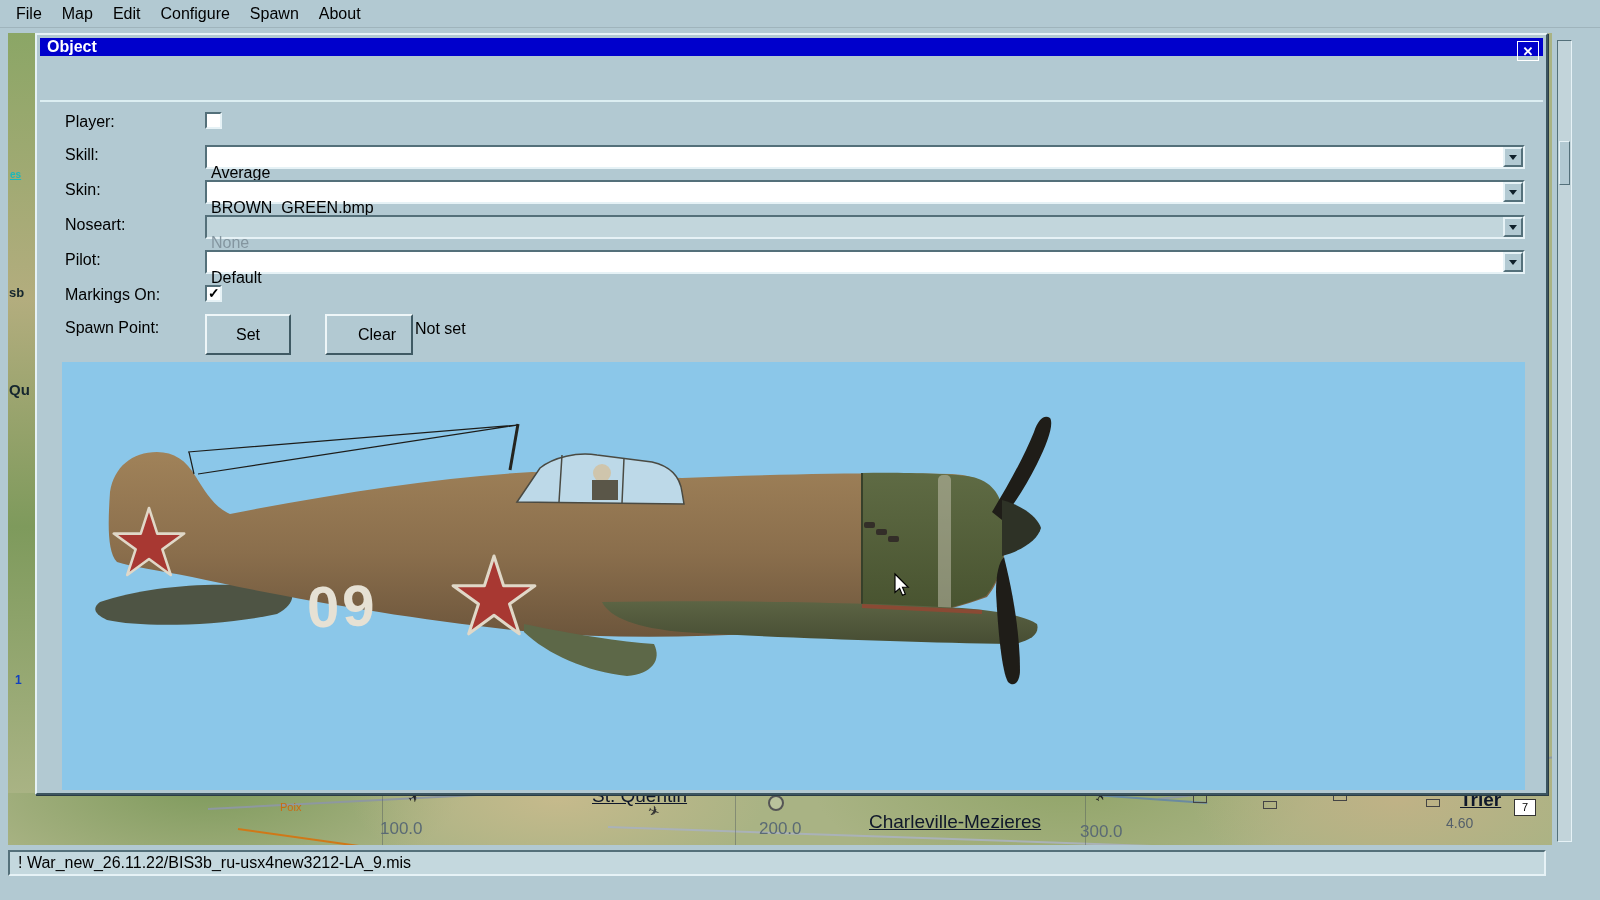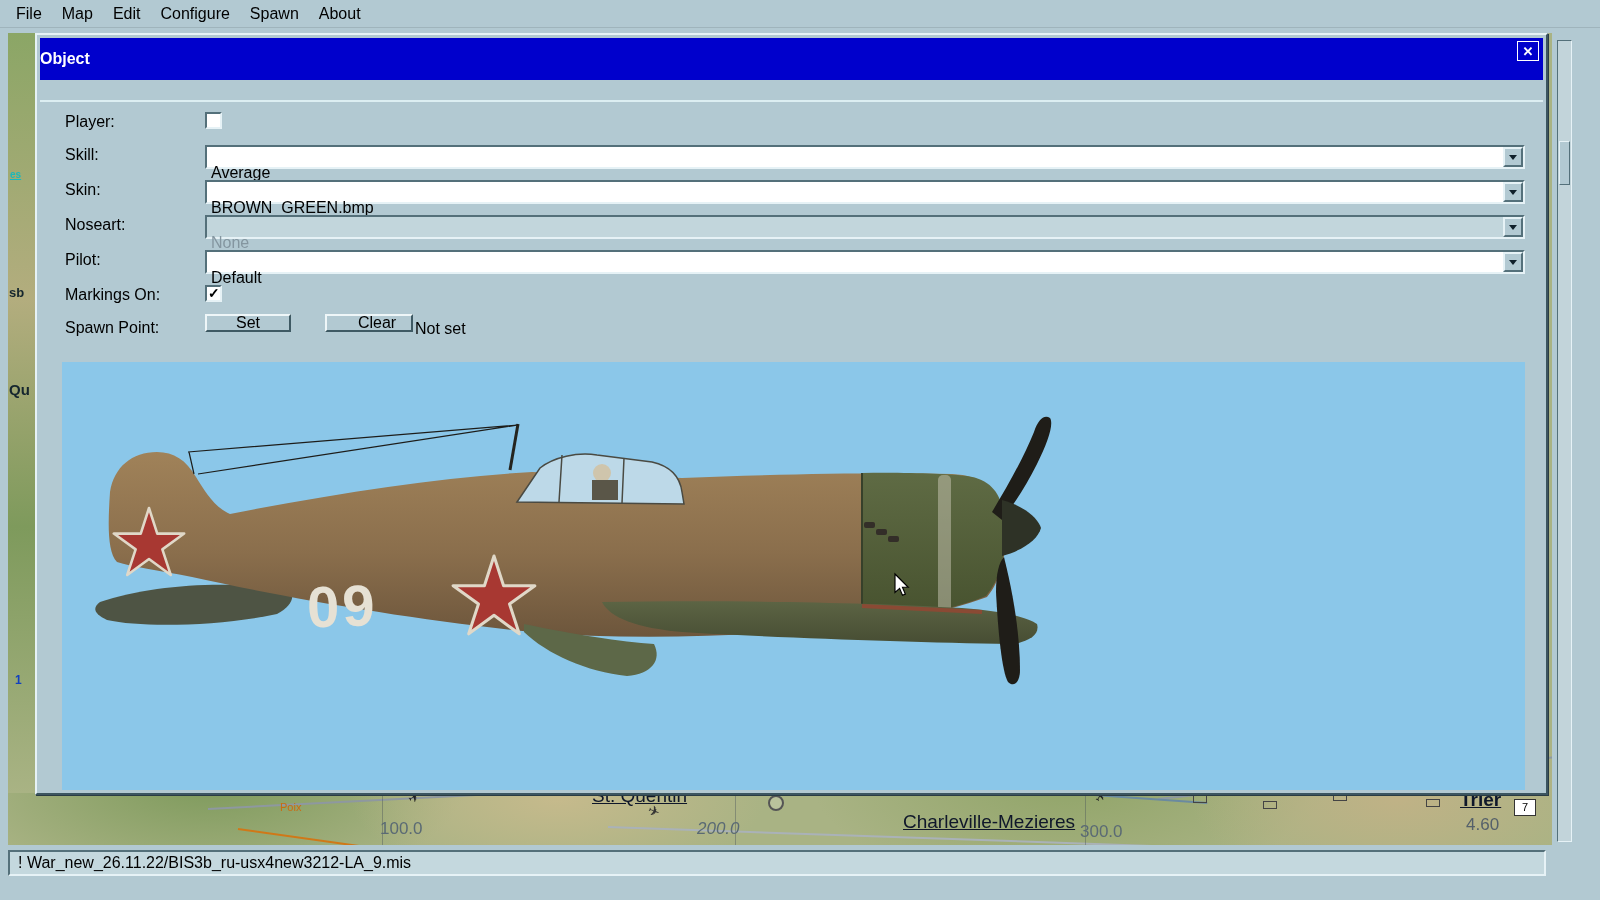--- a/index.html
+++ b/index.html
@@ -34,21 +34,21 @@
   .r1 { left:200px; top:775px; width:500px; transform:rotate(-3deg); }
   .r2 { left:600px; top:793px; width:700px; background:#aab2b8; transform:rotate(2deg); }
   .r3 { left:1150px; top:765px; width:400px; transform:rotate(-6deg); }
   .r4 { left:230px; top:795px; width:130px; background:#d07818; transform:rotate(8deg); }
   .r5 { left:900px; top:748px; width:300px; background:#6a8aa0; transform:rotate(4deg); }
   .grid-v { position:absolute; top:730px; height:82px; width:1px; background:rgba(70,80,90,.4); }
   .map-label { position:absolute; white-space:nowrap; }
   .city { font-size:19px; color:#0f172a;text-decoration:underline; }
   .scale { font-size:17px; color:#5a6a74;margin-top:10px; }
   .tiny-orange { font-size:11px; color:#cc6a10; }
-  .tiny-gray { font-size:17px; color:#55606a;margin-left:20px; }
+  .tiny-gray { font-size:14px; color:#55606a; }
   .frag { font-size:13px; font-weight:bold; color:#15262e; }
   .frag-cyan { color:#18b8bc; font-size:10px; }
   .frag-blue { color:#1040c0; font-size:12px; }
   .page-box { position:absolute; left:1506px; top:766px; width:22px; height:17px;
     background:#fff; border:1px solid #333; font-size:11px; text-align:center; line-height:15px; }
   .marker-circle { position:absolute; left:760px; top:762px; width:16px; height:16px;
     border:2px solid #555; border-radius:50%; background:rgba(255,255,255,.2); }
   .plane-glyph { position:absolute; font-size:14px; color:#222; }
   .chip { position:absolute; width:14px; height:8px; border:1px solid #444; }
 
@@ -60,23 +60,23 @@
 
   
   .statusbar { position:absolute; left:8px; top:822px; width:1538px; height:26px;
     background:#c4d8de; border:2px solid; border-color:#54707a #e6f2f6 #e6f2f6 #54707a;
     display:flex; align-items:center; padding-left:8px; font-size:16px; }
 
   
   .dialog { position:absolute; left:35px; top:5px; width:1513px; height:762px;
     background:#b2c9d2; border:2px solid;
     border-color:#e6f2f6 #3c5560 #3c5560 #e6f2f6; box-shadow:1px 1px 0 #2a3c44; }
-  .titlebar { position:absolute; left:3px; top:3px; right:3px; height:42px;
+  .titlebar { position:absolute; left:3px; top:3px; right:3px; height:18px;
     background:#0000cc; color:#fff; display:flex; align-items:center;
-    font-weight:bold; font-size:16px; }
+    padding-left:7px; font-weight:bold; font-size:16px; }
   .closebtn { position:absolute; right:4px; top:3px; width:22px; height:20px;
     border:1px solid #fff; color:#fff; display:flex; align-items:center;
     justify-content:center; font-size:13px; font-weight:bold; cursor:pointer; }
 
   .tabbar { position:absolute; left:6px; top:35px; height:30px;
     display:flex; align-items:flex-end; }
   .tab { border:2px solid; border-color:#e6f2f6 #54707a #b2c9d2 #e6f2f6;
     border-bottom:none; background:#b2c9d2; padding:4px 11px 5px;
     font-size:16px; margin-right:1px; cursor:pointer;
     border-top-left-radius:3px; border-top-right-radius:3px; }
@@ -94,21 +94,21 @@
   .combo-text { position:absolute; left:4px; top:16px; right:22px; height:20px;
     line-height:20px; overflow:hidden; white-space:nowrap; }
   .combo-btn { position:absolute; right:0; top:0; width:20px; height:20px;
     background:#b2c9d2; border:2px solid; border-color:#e6f2f6 #54707a #54707a #e6f2f6;
     display:flex; align-items:center; justify-content:center; cursor:pointer; }
   .arrow-down { width:0; height:0; border-left:4px solid transparent;
     border-right:4px solid transparent; border-top:5px solid #10202a; }
   .combo.disabled { background:#c2d6dc; }
   .combo.disabled .combo-text { color:#8496a0; }
 
-  .pushbtn { position:absolute; height:18px; background:#b2c9d2; border:2px solid;
+  .pushbtn { position:absolute; height:41px; background:#b2c9d2; border:2px solid;
     border-color:#eef6f8 #3f5a64 #3f5a64 #eef6f8; font-size:16px;
     display:flex; align-items:center; justify-content:center; cursor:pointer; }
   .spawn-status { position:absolute; left:378px; top:285px; font-size:16px; }
 
   .preview { position:absolute; left:25px; top:327px; width:1463px; height:428px;
     background:#8bc7e9; overflow:hidden; }
 </style>
 </head>
 <body>
 
@@ -132,24 +132,24 @@
     <div class="road r1"></div>
     <div class="road r2"></div>
     <div class="road r3"></div>
     <div class="road r4"></div>
     <div class="road r5"></div>
     <div class="grid-v" style="left:374px"></div>
     <div class="grid-v" style="left:727px"></div>
     <div class="grid-v" style="left:1077px"></div>
 
     <span class="map-label city" style="left:584px; top:752px;">St. Quentin</span>
-    <span class="map-label city" style="left:895px; top:778px;">Charleville-Mezieres</span>
+    <span class="map-label city" style="left:861px; top:778px;">Charleville-Mezieres</span>
     <span class="map-label city" style="left:1452px; top:756px; font-weight:bold;">Trier</span>
     <span class="map-label scale" style="left:372px; top:776px;">100.0</span>
-    <span class="map-label scale" style="left:689px; top:776px;font-style:italic;">200.0</span>
+    <span class="map-label scale" style="left:751px; top:776px;">200.0</span>
     <span class="map-label scale" style="left:1072px; top:779px;">300.0</span>
     <span class="map-label tiny-orange" style="left:272px; top:768px;">Poix</span>
     <span class="map-label tiny-gray" style="left:1438px; top:782px;">4.60</span>
 
     <span class="map-label frag frag-cyan" style="left:2px; top:136px;text-decoration:underline;">es</span>
     <span class="map-label frag" style="left:1px; top:252px;">sb</span>
     <span class="map-label frag" style="left:1px; top:348px; font-size:15px;">Qu</span>
     <span class="map-label frag frag-blue" style="left:7px; top:640px;">1</span>
 
     <div class="page-box">7</div>

